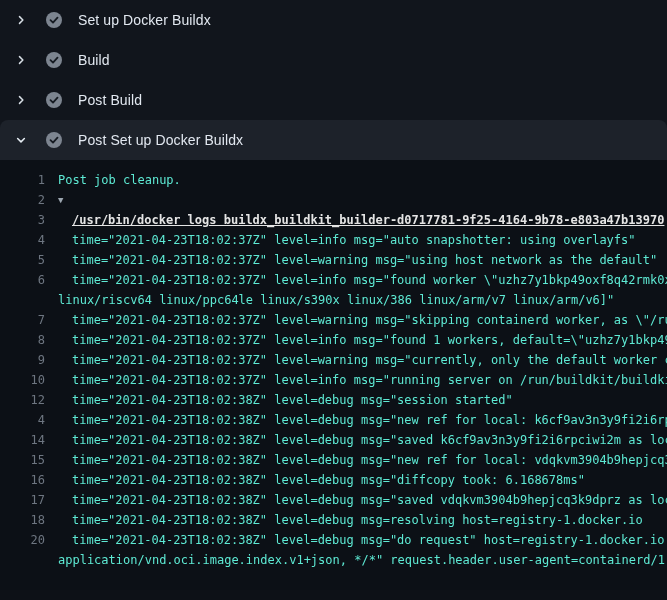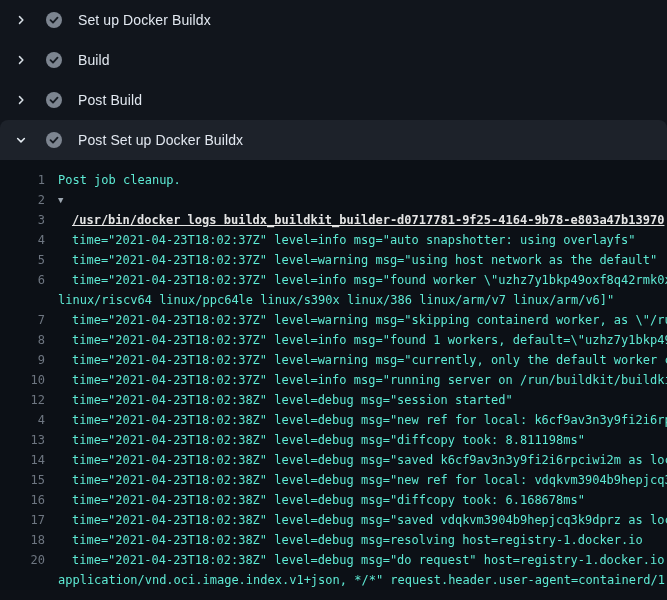--- a/index.html
+++ b/index.html
@@ -207,24 +207,20 @@
   <div class="lrow indent1">
     <span class="num">12</span>
     <span class="txt">time="2021-04-23T18:02:38Z" level=debug msg="session started"</span>
   </div>
 
   <div class="lrow indent1">
     <span class="num">4</span>
     <span class="txt">time="2021-04-23T18:02:38Z" level=debug msg="new ref for local: k6cf9av3n3y9fi2i6rpc</span>
   </div>
 
-  <div class="lrow indent1">
-    <span class="num">13</span>
-    <span class="txt">time="2021-04-23T18:02:38Z" level=debug msg="diffcopy took: 8.811198ms"</span>
-  </div>
 
   <div class="lrow indent1">
     <span class="num">14</span>
     <span class="txt">time="2021-04-23T18:02:38Z" level=debug msg="saved k6cf9av3n3y9fi2i6rpciwi2m as loca</span>
   </div>
 
   <div class="lrow indent1">
     <span class="num">15</span>
     <span class="txt">time="2021-04-23T18:02:38Z" level=debug msg="new ref for local: vdqkvm3904b9hepjcq3k</span>
   </div>

